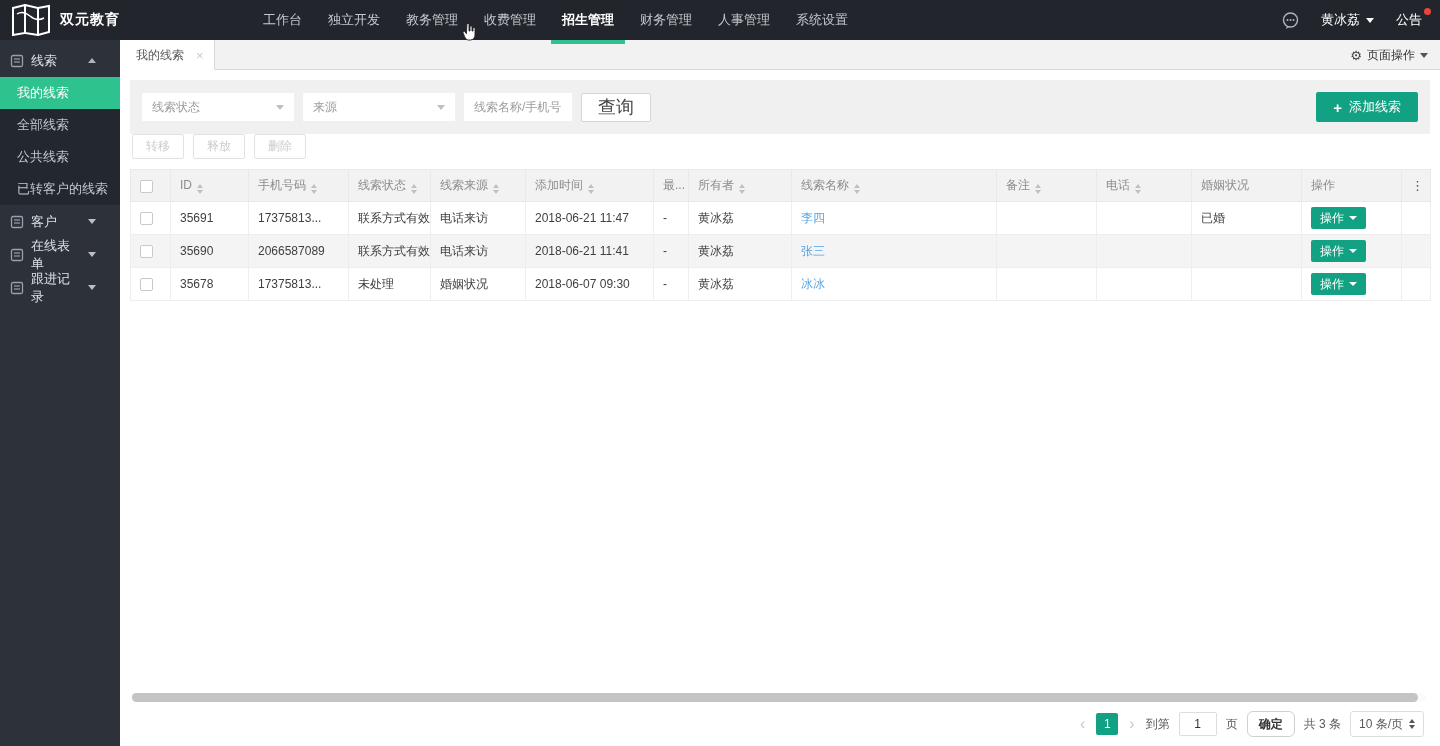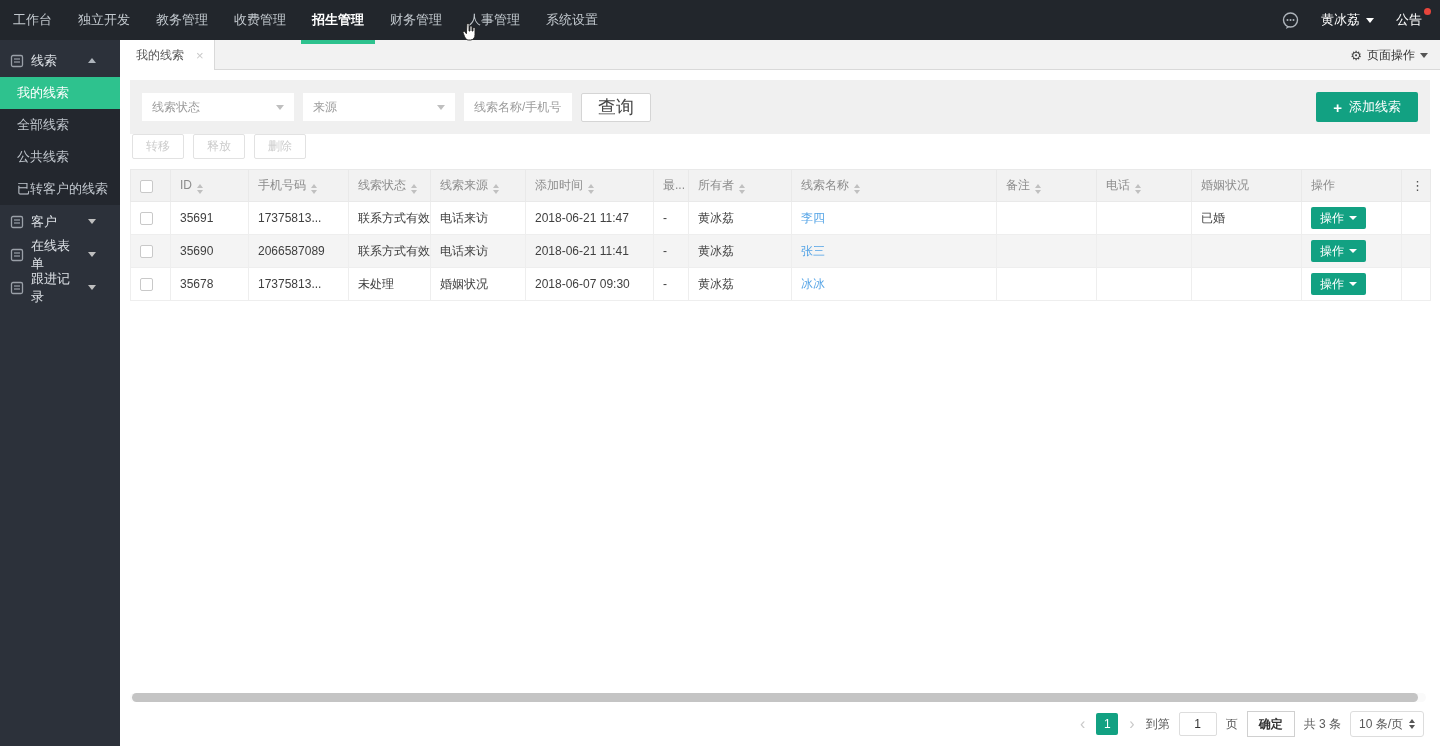--- a/index.html
+++ b/index.html
@@ -70,31 +70,40 @@
   .btn-op{height:22px;padding:0 9px;background:var(--accent);border:none;border-radius:2px;color:#fff;font-size:12px;display:inline-flex;align-items:center;gap:5px;cursor:pointer;}
   .btn-op .c{width:0;height:0;border-left:4px solid transparent;border-right:4px solid transparent;border-top:4px solid #fff;}
 
   .hscroll{position:absolute;left:10px;right:14px;bottom:44px;height:9px;background:#fafafa;border-radius:5px;}
   .hscroll .thumb{position:absolute;left:2px;top:0;height:9px;width:99.2%;background:#c4c4c4;border-radius:5px;cursor:pointer;}
 
   .pager{position:absolute;right:16px;bottom:9px;display:flex;align-items:center;gap:9px;font-size:12px;color:#595959;}
   .pchev{color:#c9c9c9;font-size:16px;line-height:1;cursor:pointer;padding:0 2px;}
   .pnum{width:22px;height:22px;background:var(--accent);color:#fff;border-radius:2px;display:flex;align-items:center;justify-content:center;font-size:12px;cursor:pointer;}
   .pinput{width:38px;height:24px;border:1px solid #ddd;border-radius:2px;text-align:center;font-size:12px;color:#333;}
-  .btn-confirm{height:26px;padding:0 11px;background:#fff;border:1px solid #d0d0d0;border-radius:0;font-size:12px;color:#333;font-weight:bold;cursor:pointer;}
+  .btn-confirm{height:26px;padding:0 11px;background:#fff;border:1px solid #d0d0d0;border-radius:6px;font-size:12px;color:#333;font-weight:bold;cursor:pointer;}
   .psize{height:26px;border:1px solid #ddd;border-radius:3px;background:#fff;display:flex;align-items:center;gap:6px;padding:0 8px;cursor:pointer;}
   .spin{display:inline-flex;flex-direction:column;gap:2px;}
   .spin i{display:block;width:0;height:0;border-left:3.5px solid transparent;border-right:3.5px solid transparent;}
   .spin .up{border-bottom:4px solid #555;}
   .spin .dn{border-top:4px solid #555;}
 </style>
 </head>
 <body>
 
 <div class="topnav">
+  <div class="brand">
+    <svg width="42" height="32" viewBox="0 0 42 32">
+      <path d="M3 4 L15 1 L15 29 L3 31 Z" fill="none" stroke="#fff" stroke-width="2"></path>
+      <path d="M15 1 L28 4 L28 31 L15 29 Z" fill="none" stroke="#fff" stroke-width="2"></path>
+      <path d="M28 4 L39 2 L39 28 L28 31 Z" fill="none" stroke="#fff" stroke-width="2"></path>
+      <path d="M7 10 Q13 6 20 12 T34 14" fill="none" stroke="#fff" stroke-width="1.5"></path>
+    </svg>
+    <span class="brand-name">双元教育</span>
+  </div>
   <nav class="nav-menu">
       <div class="nav-item">工作台</div>
       <div class="nav-item">独立开发</div>
       <div class="nav-item">教务管理</div>
       <div class="nav-item">收费管理</div>
       <div class="nav-item active">招生管理</div>
       <div class="nav-item">财务管理</div>
       <div class="nav-item">人事管理</div>
       <div class="nav-item">系统设置</div>
     </nav>

